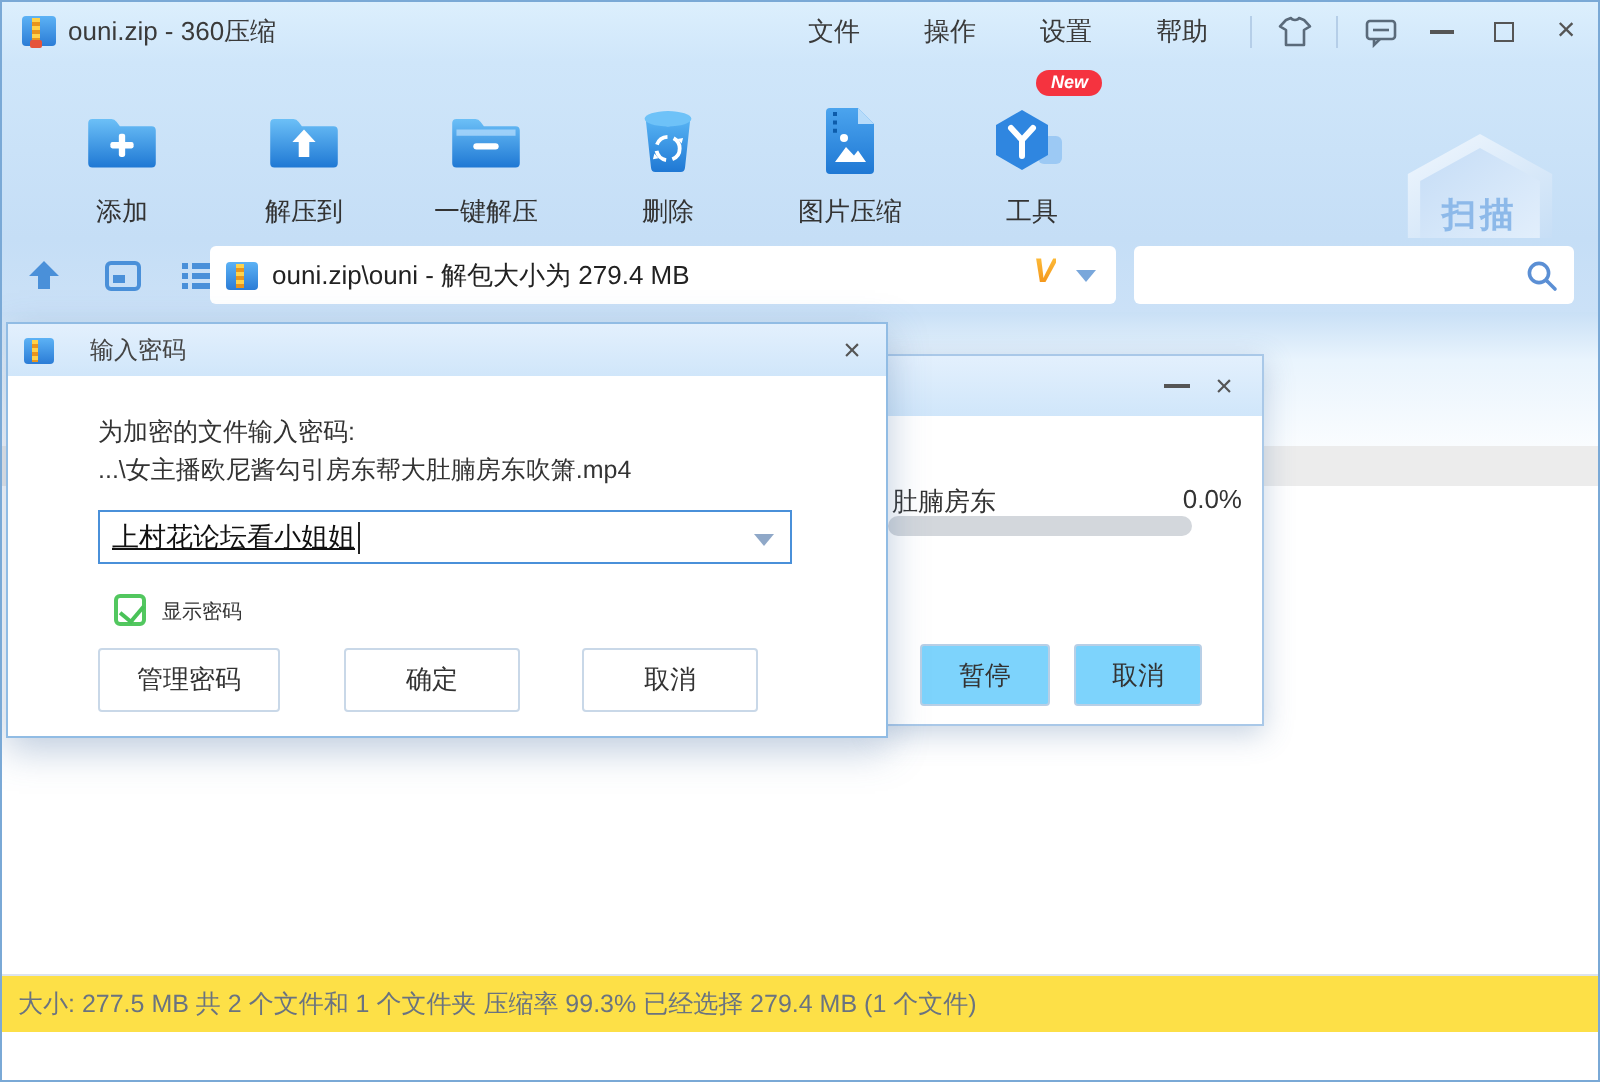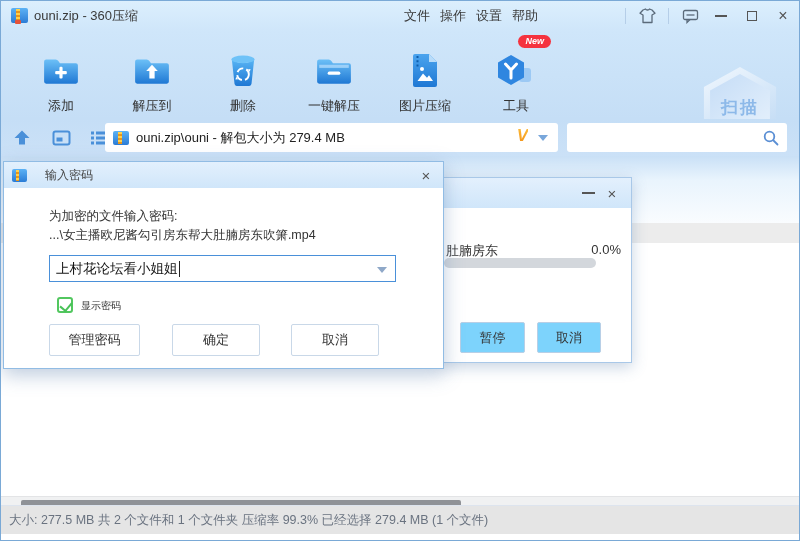--- a/index.html
+++ b/index.html
@@ -10,21 +10,21 @@
 
   
   .titlebar { position:absolute; left:0; top:0; width:100%; height:30px;
               background:linear-gradient(180deg,#dcEFfd,#cfe6fa); display:flex; align-items:center; }
   .apptitle { margin-left:33px; font-size:13px; color:#3a3a3a; }
   .zipicon { position:absolute; left:10px; top:7px; width:17px; height:15px; border-radius:2px;
              background:linear-gradient(180deg,#5cb2f5,#2b7cd6); }
   .zipicon i { position:absolute; left:5px; top:1px; bottom:1px; width:4px;
                background:repeating-linear-gradient(180deg,#ffd24a 0 2px,#e8951d 2px 4px); }
   .zipicon b { position:absolute; left:4px; bottom:-1px; width:6px; height:4px; background:#e5533a; border-radius:1px; }
-  .menubar { position:absolute; left:398px; top:0; height:30px; display:flex; align-items:center; }
+  .menubar { position:absolute; left:398px; top:0; height:30px; display:flex; align-items:center; gap:22px; }
   .menuitem { font-size:13px; color:#3a3a3a; padding:2px 5px; cursor:default; }
   .tb-right { position:absolute; right:6px; top:0; height:30px; display:flex; align-items:center; gap:11px; }
   .vsep { width:1px; height:16px; background:#b5cee8; }
   .glyphbtn { width:20px; height:20px; display:flex; align-items:center; justify-content:center; color:#555; }
   .minbar { width:12px; height:2px; background:#555; }
   .maxbox { width:10px; height:10px; border:1.5px solid #555; }
   .xglyph { font-size:16px; line-height:1; color:#555; }
 
   
   .toolbar { position:absolute; left:0; top:30px; width:100%; height:88px;
@@ -63,21 +63,21 @@
   
   .content { position:absolute; left:0; top:155px; width:100%; height:340px;
              background:linear-gradient(180deg,#c9e0f6 0px,#e9f4fd 24px,#ffffff 82px); }
   .selrow { position:absolute; left:0; top:67px; width:100%; height:20px; background:#ececec; }
 
   
   .hscroll { position:absolute; left:0; top:495px; width:100%; height:17px; background:#f0f1f2; border-top:1px solid #e3e4e6; }
   .hthumb { position:absolute; left:20px; top:3px; width:440px; height:11px; background:#8f9297; border-radius:2px; }
 
   
-  .statusbar { position:absolute; left:0; top:504px; width:100%; height:29px; background:#e5e5e5;
+  .statusbar { position:absolute; left:0; top:486px; width:100%; height:29px; background:#fde047;
                border-top:1px solid #dde4ee; display:flex; align-items:center; }
   .statusbar span { margin-left:8px; font-size:12.5px; color:#6a7380; }
 
   
   .dialog { position:absolute; background:#fff; }
   .dlg-titlebar { position:absolute; left:0; top:0; width:100%; background:linear-gradient(180deg,#e3f0fd,#d0e6fa);
                   display:flex; align-items:center; }
   .dlg-close { position:absolute; top:50%; transform:translateY(-50%); font-size:15px; color:#555;
                width:18px; height:18px; display:flex; align-items:center; justify-content:center; }
 
@@ -102,21 +102,21 @@
   .pw-ic { position:relative; width:15px; height:13px; margin-left:8px; border-radius:2px;
            background:linear-gradient(180deg,#5cb2f5,#2b7cd6); }
   .pw-ic i { position:absolute; left:4px; top:1px; bottom:1px; width:3px;
            background:repeating-linear-gradient(180deg,#ffd24a 0 2px,#e8951d 2px 4px); }
   .pw-title { margin-left:18px; font-size:12px; color:#444; }
   .pw-close { right:8px; }
   .pw-prompt { position:absolute; left:45px; top:46px; font-size:12.5px; color:#333; }
   .pw-file { position:absolute; left:45px; top:65px; font-size:12.5px; color:#333; white-space:nowrap; }
   .pw-combo { position:absolute; left:45px; top:93px; width:347px; height:27px; border:1px solid #4a90d9;
               background:#fff; display:flex; align-items:center; }
-  .pw-text { margin-left:6px; font-size:13.5px; color:#111; }
+  .pw-text { margin-left:6px; font-size:13.5px; color:#111;text-decoration:underline; }
   .pw-caret { width:1px; height:16px; background:#222; margin-left:1px; }
   .pw-combo .vdrop2 { position:absolute; right:8px; top:11px; width:0; height:0;
               border-left:5px solid transparent; border-right:5px solid transparent; border-top:6px solid #8fa8c8; }
   .pw-check { position:absolute; left:53px; top:135px; width:16px; height:16px; border:2px solid #52c75f;
               border-radius:3px; background:#fff; }
   .pw-check::after { content:""; position:absolute; left:3px; top:1px; width:6px; height:9px;
               border:solid #49c258; border-width:0 2px 2px 0; transform:rotate(40deg); }
   .pw-checklabel { position:absolute; left:77px; top:137px; font-size:10px; color:#333; }
   .pw-btn { position:absolute; top:162px; height:32px; background:#fff; border:1px solid #c9d8e8; border-radius:2px;
             font-size:13px; color:#333; display:flex; align-items:center; justify-content:center; }
@@ -196,51 +196,51 @@
                 </linearGradient>
               </defs>
             <path d="M2 7 Q2 5 4 5 L13 5 Q14.5 5 15.5 6.5 L17 8.5 L32 8.5 Q34 8.5 34 10.5 L34 26 Q34 28 32 28 L4 28 Q2 28 2 26 Z" fill="url(#fg2)"></path>
             <path d="M18 10 L23.5 16 L20.5 16 L20.5 23 L15.5 23 L15.5 16 L12.5 16 Z" fill="#fff"></path>
           </svg>
         </div>
         <span class="toollabel">解压到</span>
       </div>
       <div class="toolitem">
         <div class="ic">
+          <svg width="38" height="32" viewBox="0 0 36 30">
+            <defs>
+                <linearGradient id="fg3" x1="0" y1="0" x2="0" y2="1">
+                  <stop offset="0" stop-color="#6cc0f7"></stop>
+                  <stop offset="1" stop-color="#1f78d4"></stop>
+                </linearGradient>
+              </defs>
+            <path d="M2 7 Q2 5 4 5 L13 5 Q14.5 5 15.5 6.5 L17 8.5 L32 8.5 Q34 8.5 34 10.5 L34 26 Q34 28 32 28 L4 28 Q2 28 2 26 Z" fill="url(#fg3)"></path>
+            <path d="M4 10 L32 10 L32 13 L4 13 Z" fill="#a8d6fa" opacity="0.85"></path>
+            <rect x="12" y="16.5" width="12" height="3" rx="1.5" fill="#fff"></rect>
+          </svg>
+        </div>
+        <span class="toollabel">一键解压</span>
+      </div>
+      <div class="toolitem">
+        <div class="ic">
           <svg width="32" height="34" viewBox="0 0 30 32">
             <defs>
                 <linearGradient id="fg4" x1="0" y1="0" x2="0" y2="1">
                   <stop offset="0" stop-color="#58b4f4"></stop>
                   <stop offset="1" stop-color="#1f78d4"></stop>
                 </linearGradient>
               </defs>
             <path d="M4.5 6 L7 29 Q7.2 31 9 31 L21 31 Q22.8 31 23 29 L25.5 6 Q20 9.5 15 9.5 Q10 9.5 4.5 6 Z" fill="url(#fg4)"></path>
             <ellipse cx="15" cy="6" rx="11" ry="3.6" fill="#6ec2f8"></ellipse>
             <circle cx="15" cy="20" r="5.5" fill="none" stroke="#fff" stroke-width="1.8" stroke-dasharray="6.5 3"></circle>
             <path d="M19.5 15.5 l2.6 -0.4 -0.7 2.6 z" fill="#fff"></path>
             <path d="M10.5 24.6 l-2.6 0.4 0.7 -2.6 z" fill="#fff"></path>
           </svg>
         </div>
         <span class="toollabel">删除</span>
-      </div>
-      <div class="toolitem">
-        <div class="ic">
-          <svg width="38" height="32" viewBox="0 0 36 30">
-            <defs>
-                <linearGradient id="fg3" x1="0" y1="0" x2="0" y2="1">
-                  <stop offset="0" stop-color="#6cc0f7"></stop>
-                  <stop offset="1" stop-color="#1f78d4"></stop>
-                </linearGradient>
-              </defs>
-            <path d="M2 7 Q2 5 4 5 L13 5 Q14.5 5 15.5 6.5 L17 8.5 L32 8.5 Q34 8.5 34 10.5 L34 26 Q34 28 32 28 L4 28 Q2 28 2 26 Z" fill="url(#fg3)"></path>
-            <path d="M4 10 L32 10 L32 13 L4 13 Z" fill="#a8d6fa" opacity="0.85"></path>
-            <rect x="12" y="16.5" width="12" height="3" rx="1.5" fill="#fff"></rect>
-          </svg>
-        </div>
-        <span class="toollabel">一键解压</span>
       </div>
       <div class="toolitem">
         <div class="ic">
           <svg width="30" height="36" viewBox="0 0 30 36">
             <defs>
                 <linearGradient id="fg5" x1="0" y1="0" x2="0" y2="1">
                   <stop offset="0" stop-color="#4ba4ee"></stop>
                   <stop offset="1" stop-color="#1f78d4"></stop>
                 </linearGradient>
               </defs>

